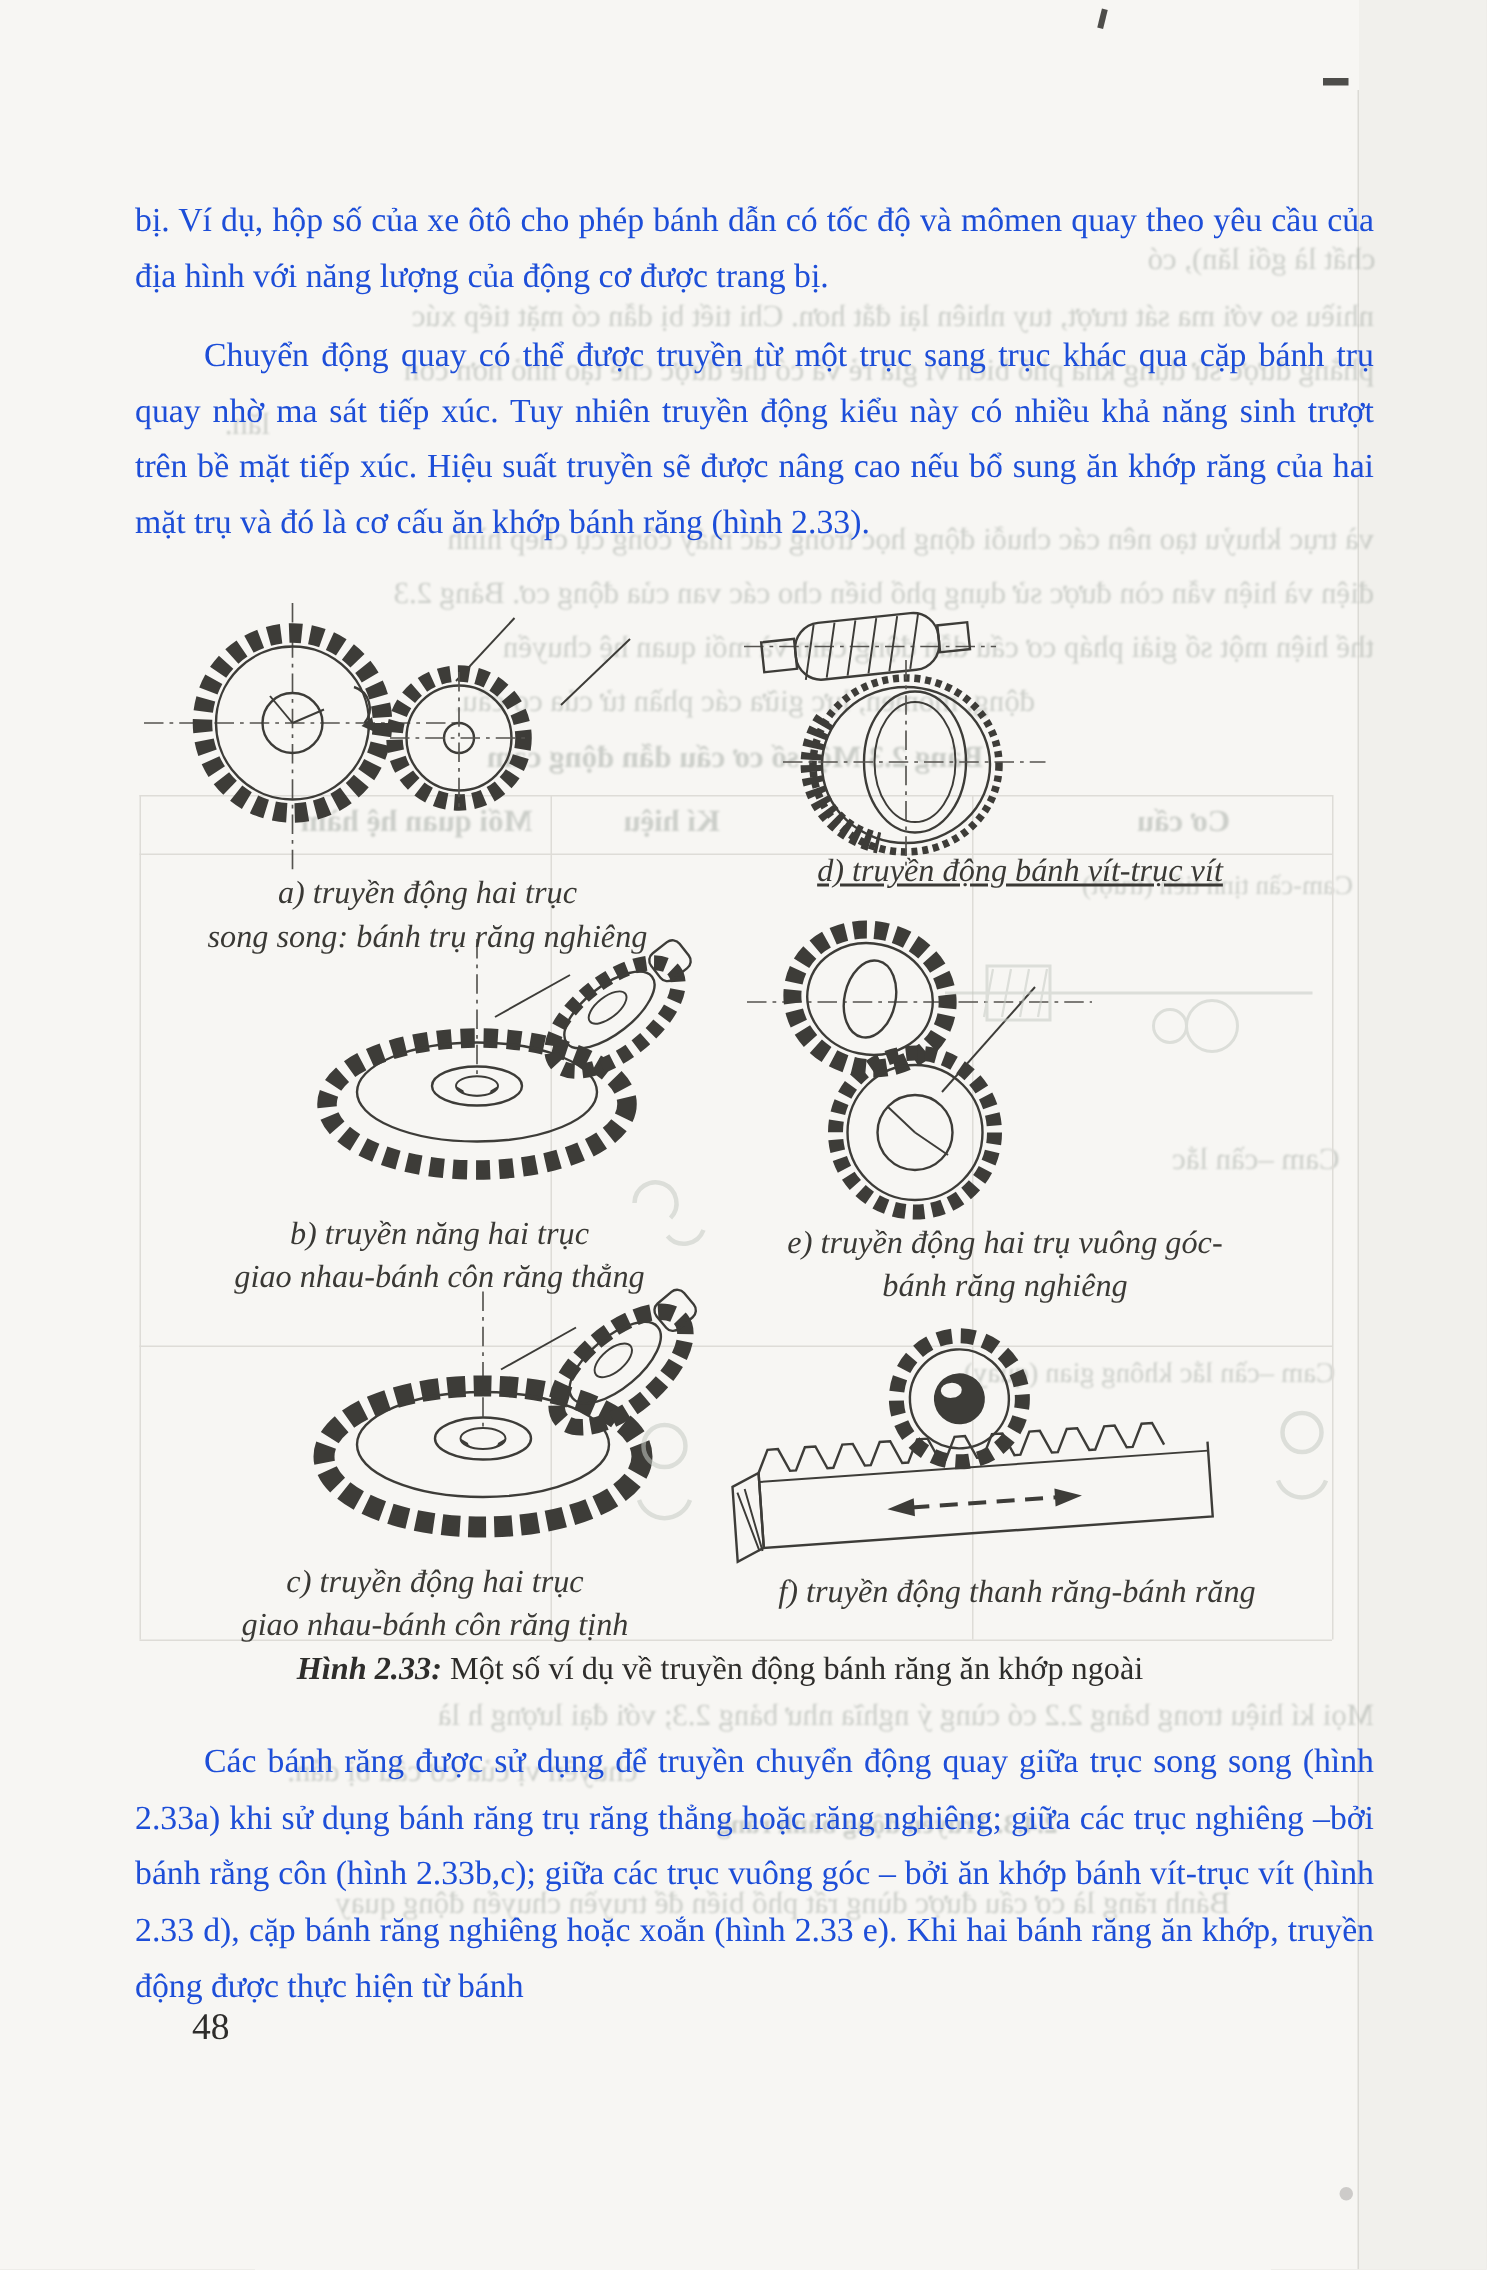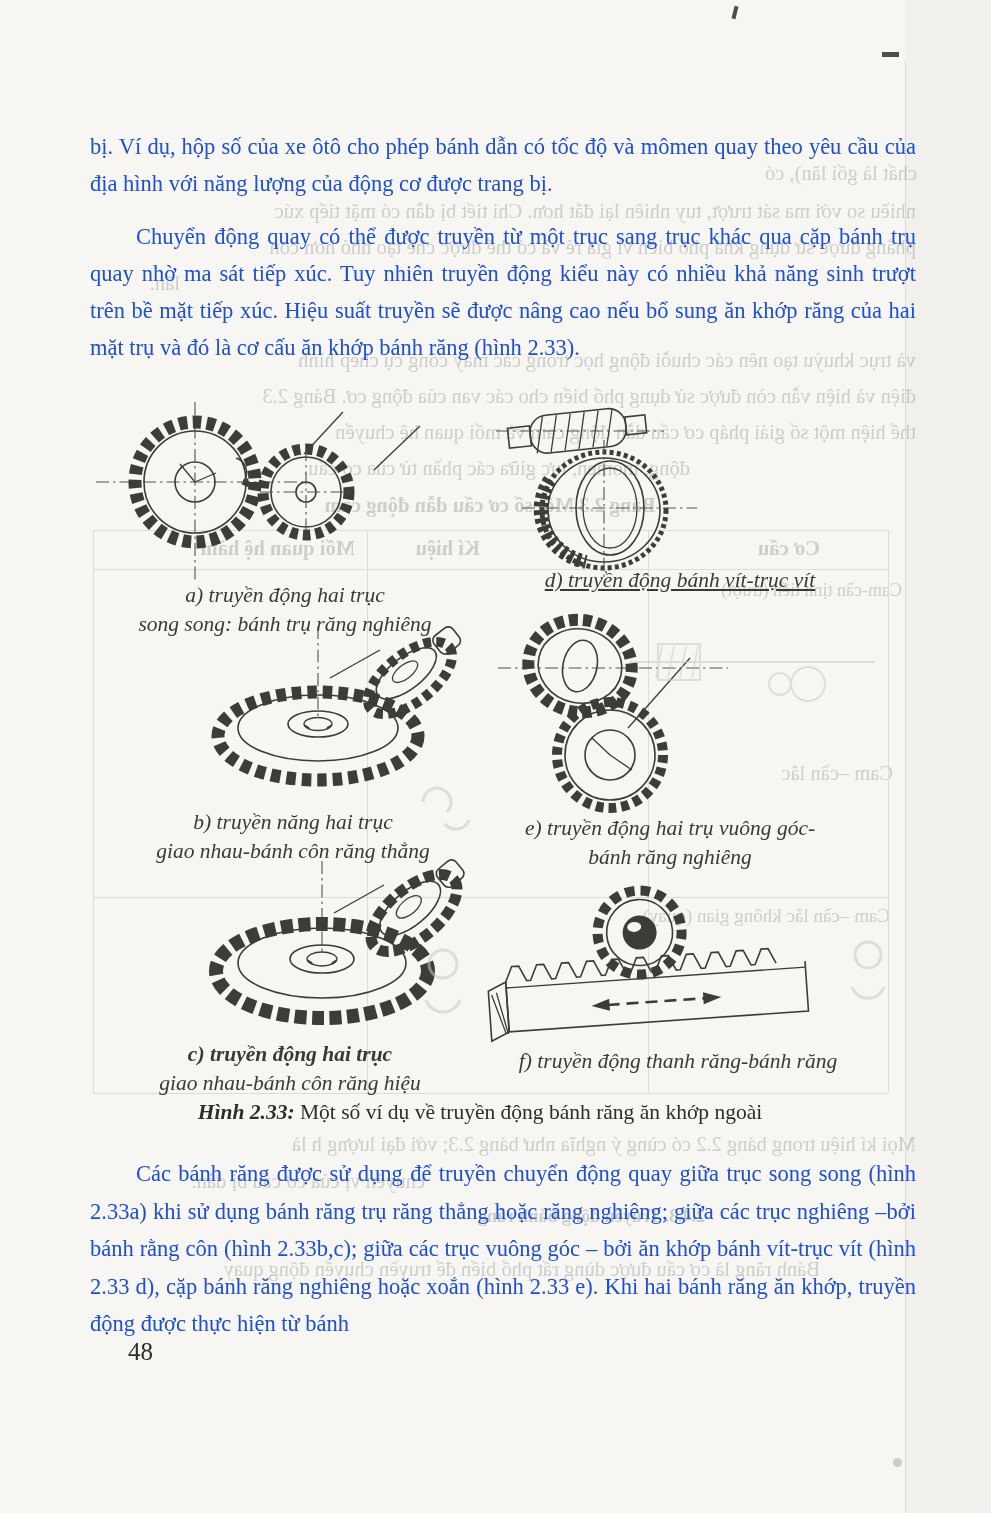--- a/index.html
+++ b/index.html
@@ -198,22 +198,22 @@
   <div class="caption" style="left:120px;top:583px;width:330px;">a) truyền động hai trục</div>
 
   <div class="caption" style="left:500px;top:568px;width:360px;text-decoration:underline;">d) truyền động bánh vít-trục vít</div>
 
   <div class="caption" style="left:118px;top:810px;width:350px;">b) truyền năng hai trục</div>
   <div class="caption" style="left:108px;top:839px;width:370px;">giao nhau-bánh côn răng thẳng</div>
 
   <div class="caption" style="left:495px;top:816px;width:350px;">e) truyền động hai trụ vuông góc-</div>
   <div class="caption" style="left:495px;top:845px;width:350px;">bánh răng nghiêng</div>
 
-  <div class="caption" style="left:110px;top:1042px;width:360px;font-weight:bold;">c) truyền động hai trục</div>
-  <div class="caption" style="left:100px;top:1071px;width:380px;">giao nhau-bánh côn răng hiệu</div>
+  <div class="caption" style="left:110px;top:1042px;width:360px;">c) truyền động hai trục</div>
+  <div class="caption" style="left:100px;top:1071px;width:380px;">giao nhau-bánh côn răng tịnh</div>
 
   <div class="caption" style="left:483px;top:1049px;width:390px;">f) truyền động thanh răng-bánh răng</div>
 
   <div class="figcap">
     <span class="lbl">Hình 2.33:</span><span class="rest"> Một số ví dụ về truyền động bánh răng ăn khớp ngoài</span>
   </div>
 
   <div class="txt para indent" style="top:1155px;line-height:37.5px;">Các bánh răng được sử dụng để truyền chuyển động quay giữa trục song song (hình 2.33a) khi sử dụng  bánh răng trụ răng thẳng hoặc răng nghiêng; giữa các trục nghiêng –bởi bánh rằng côn (hình 2.33b,c); giữa các trục vuông góc – bởi ăn khớp bánh vít-trục vít (hình 2.33 d), cặp bánh răng nghiêng hoặc xoắn (hình 2.33 e).  Khi hai bánh răng ăn khớp, truyền động được thực hiện từ bánh</div>
 
   <div class="pagenum">48</div>

